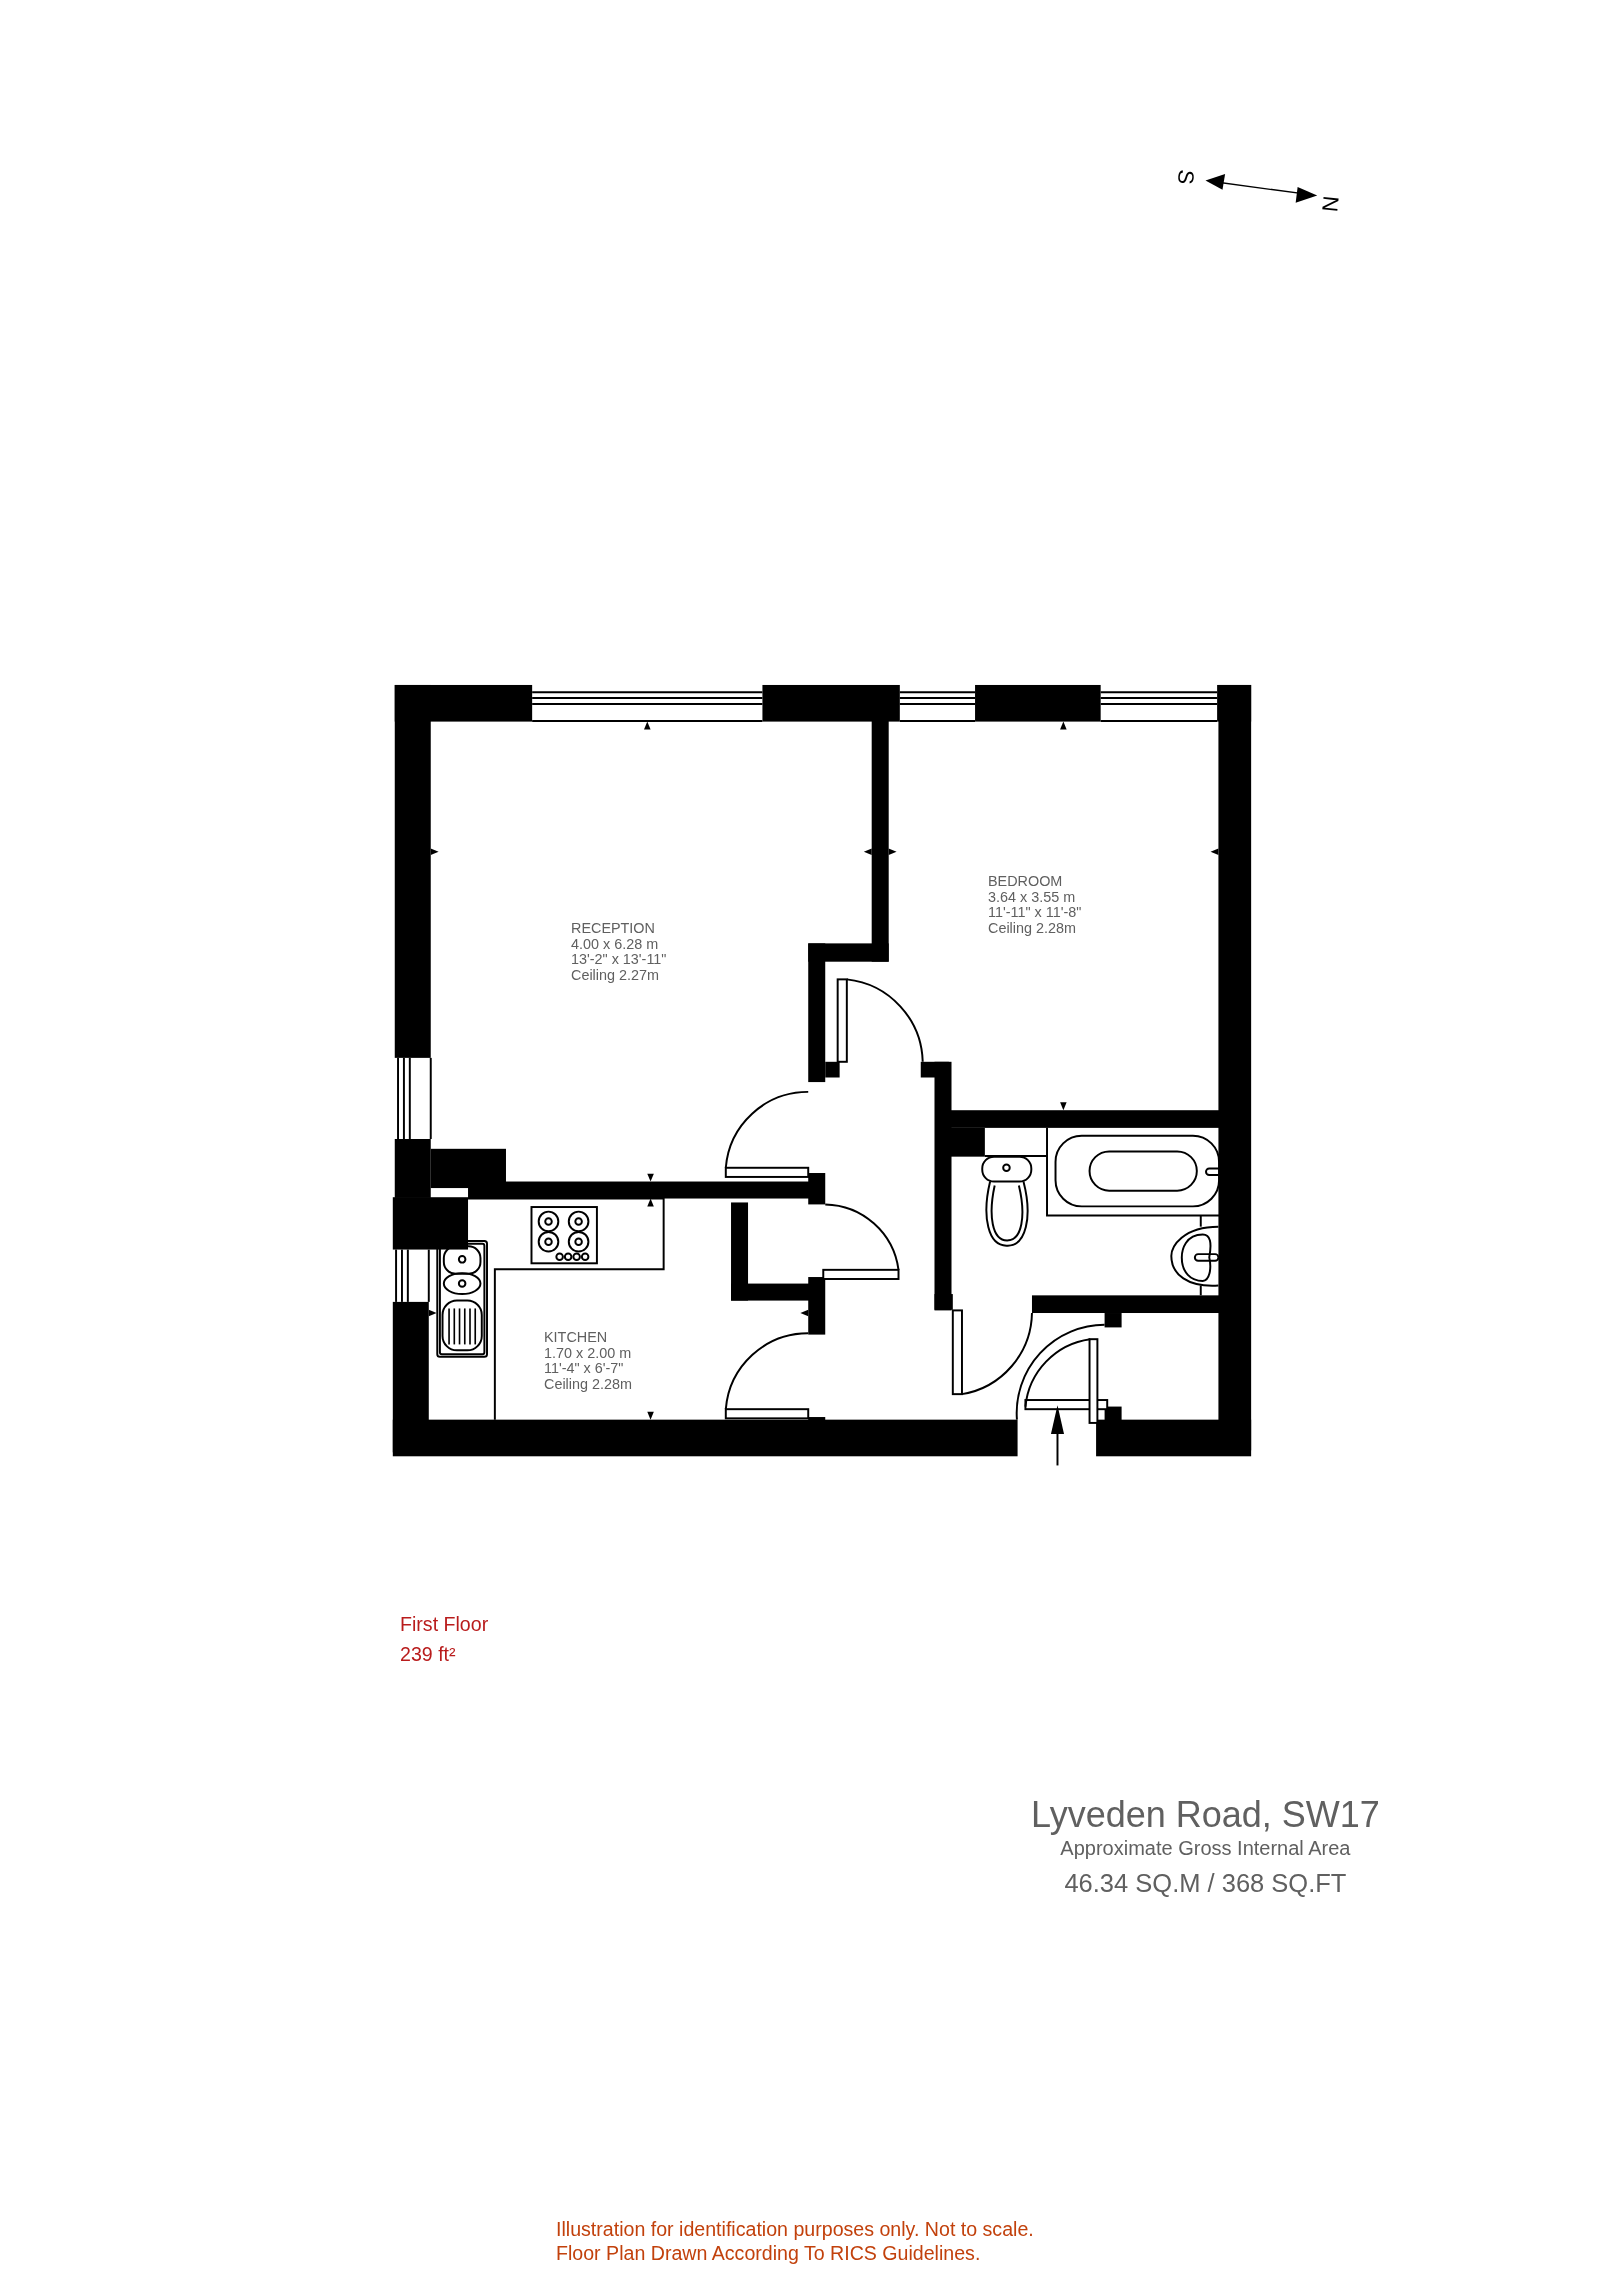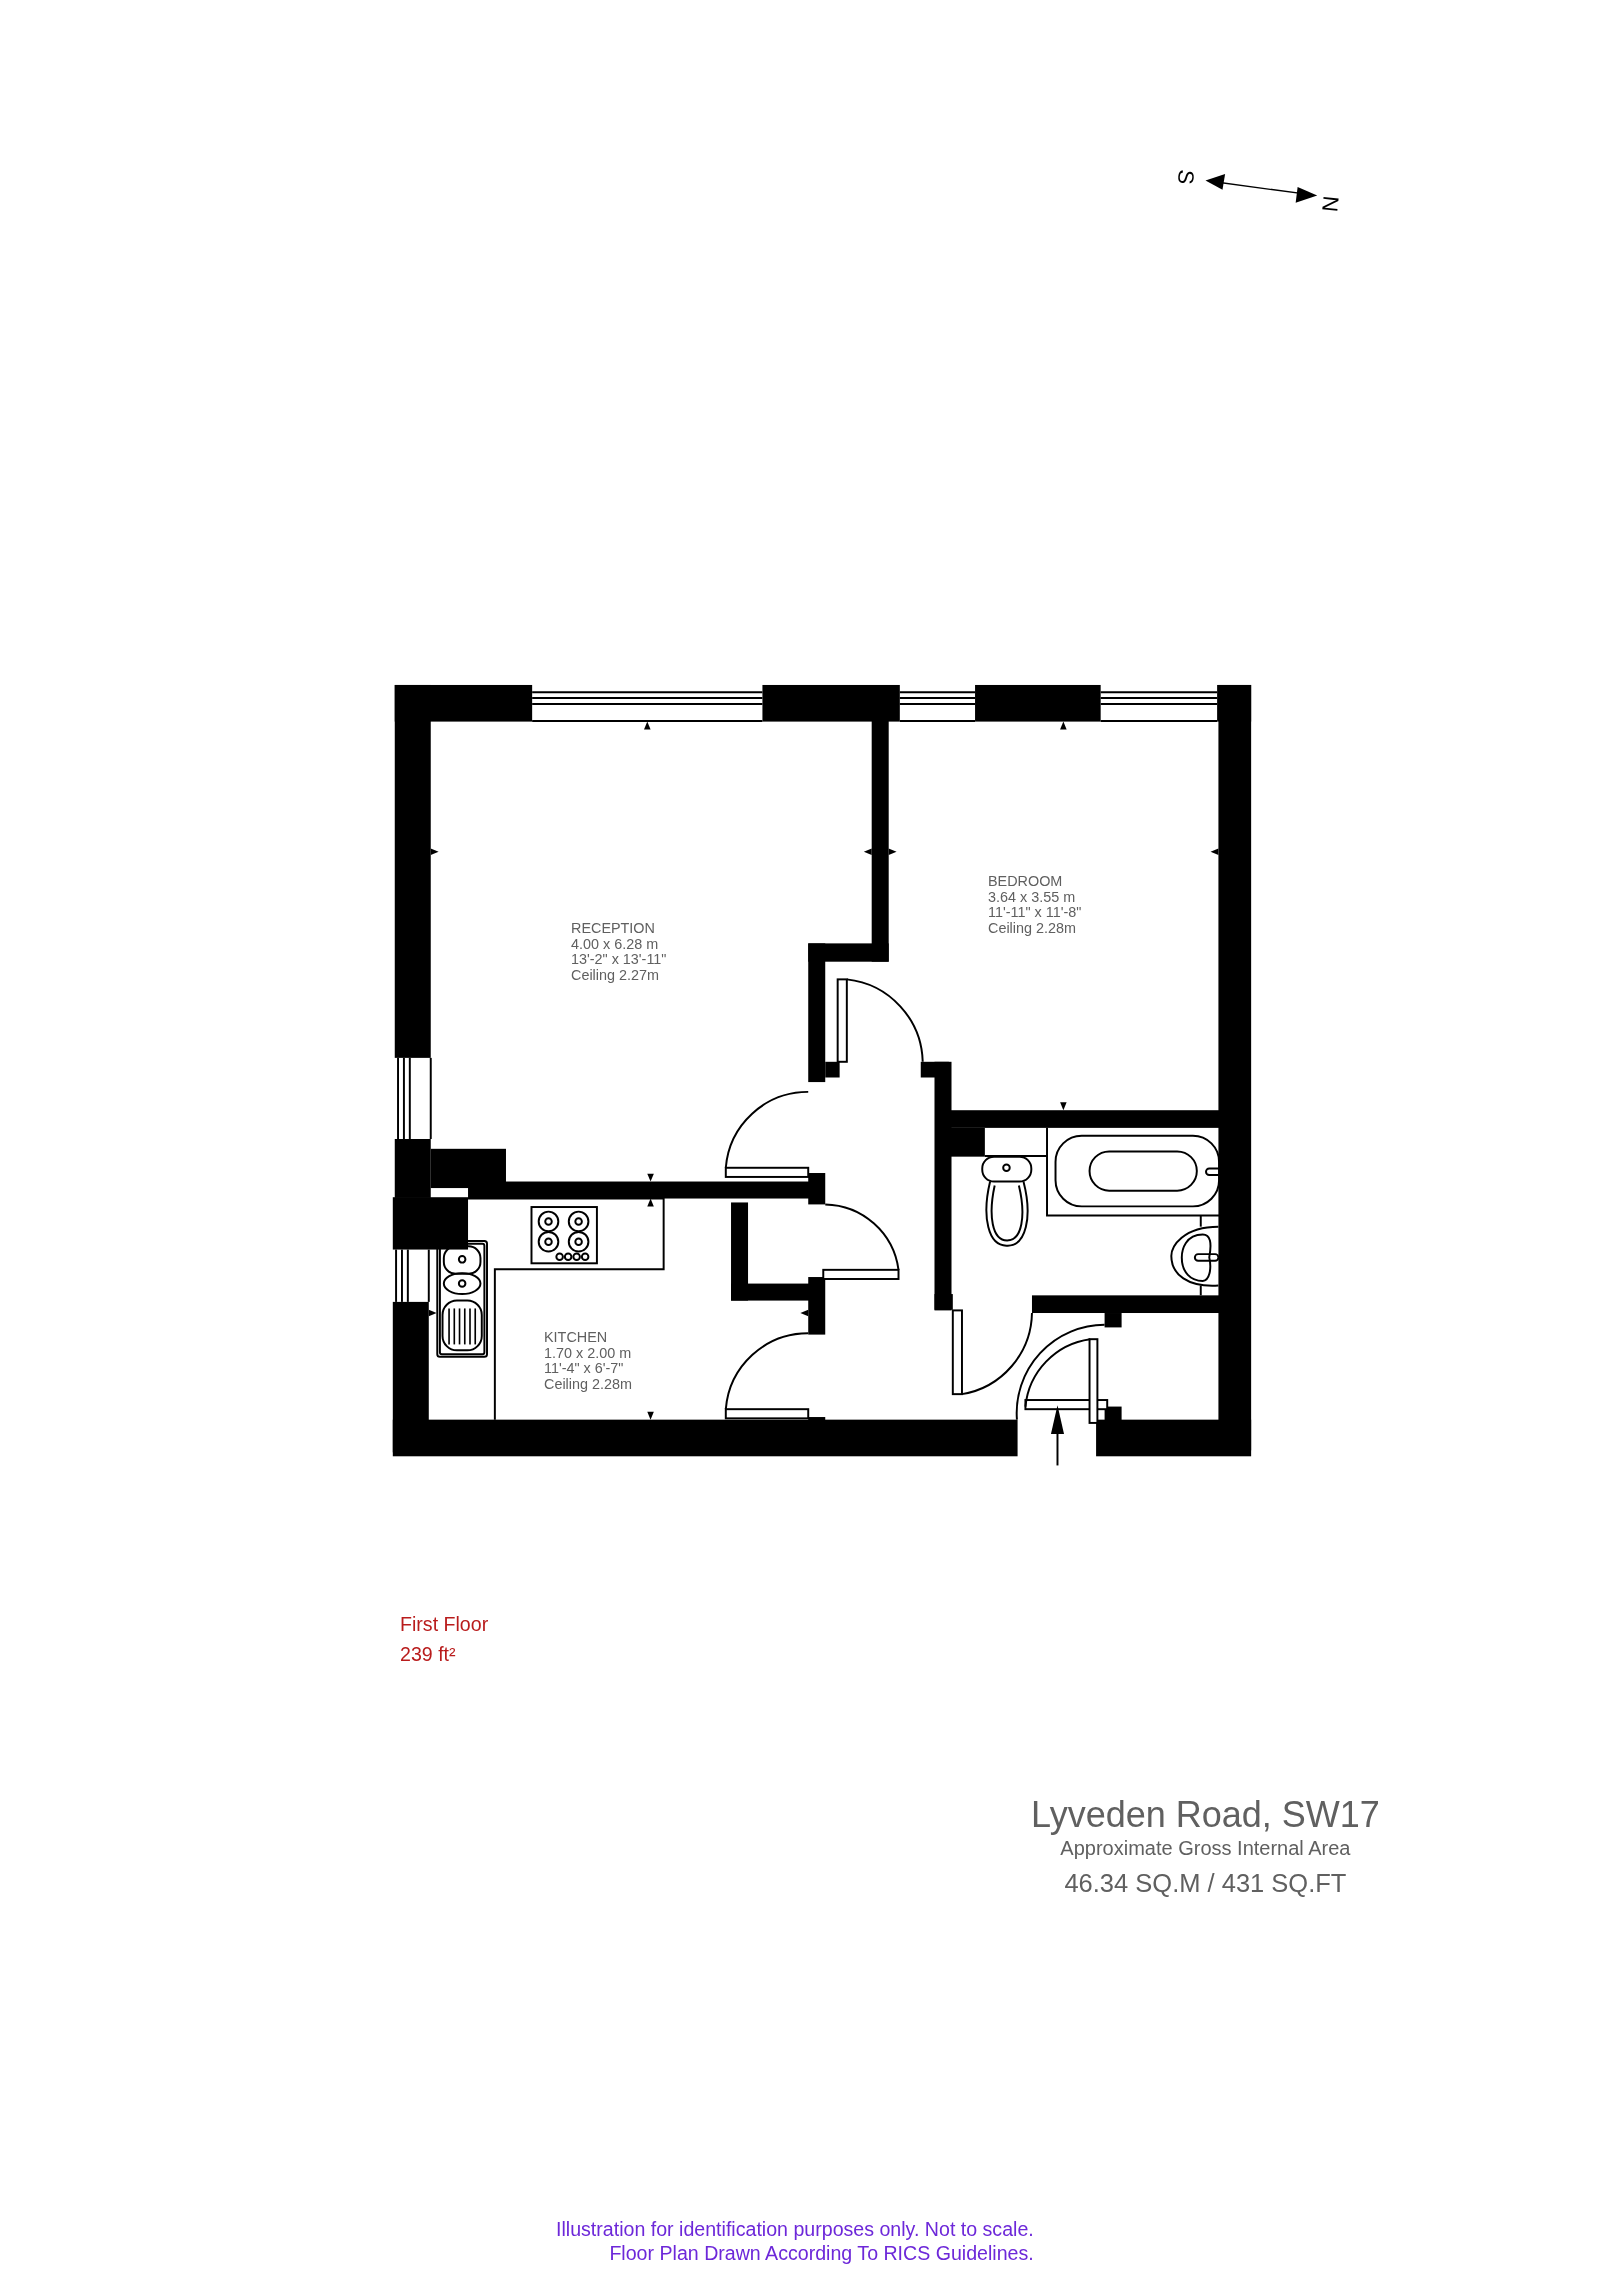--- a/index.html
+++ b/index.html
@@ -12,21 +12,21 @@
   .compass-n { position:absolute; left:157px; top:34px; font-size:22px; color:#000;
                transform:rotate(96deg); transform-origin:center; }
   svg.plan { position:absolute; left:0; top:0; }
   .room-label { position:absolute; text-align:left; color:#606060; font-size:14.4px; line-height:15.7px; }
   .room-label div { white-space:nowrap; }
   .floor-caption { left:400px; top:1609px; font-size:19.6px; line-height:30px; color:#b91c1c; }
   .title-block { left:1031px; top:1794px; color:#606060;text-align:center; }
   .title-block .t1 { font-size:36px; line-height:41px; }
   .title-block .t2 { font-size:20px; line-height:26px; }
   .title-block .t3 { font-size:25.5px; line-height:37px; margin-top:3.9px; }
-  .disclaimer { left:556px; top:2218px; font-size:19.6px; line-height:23.6px; color:#6d28d9;text-align:right; }
+  .disclaimer { left:556px; top:2218px; font-size:19.6px; line-height:23.6px; color:#c2410c; }
 </style>
 </head>
 <body>
 
 <div class="abs compass">
   <span class="compass-s">S</span>
   <svg width="196" height="72" style="position:absolute;left:0;top:0" viewBox="0 0 300 110">
     <line x1="70" y1="37" x2="225" y2="58" stroke="#000" stroke-width="2"></line>
     <polygon points="62,36 92,26 88,50" fill="#000"></polygon>
     <polygon points="233,59 203,46 200,70" fill="#000"></polygon>
@@ -247,20 +247,20 @@
 </div>
 
 <div class="abs floor-caption">
   <div>First Floor</div>
   <div>239 ft²</div>
 </div>
 
 <div class="abs title-block">
   <div class="t1">Lyveden Road, SW17</div>
   <div class="t2">Approximate Gross Internal Area</div>
-  <div class="t3">46.34 SQ.M / 431 SQ.FT</div>
+  <div class="t3">46.34 SQ.M / 368 SQ.FT</div>
 </div>
 
 <div class="abs disclaimer">
   <div>Illustration for identification purposes only. Not to scale.</div>
   <div>Floor Plan Drawn According To RICS Guidelines.</div>
 </div>
 
 
 </body></html>

